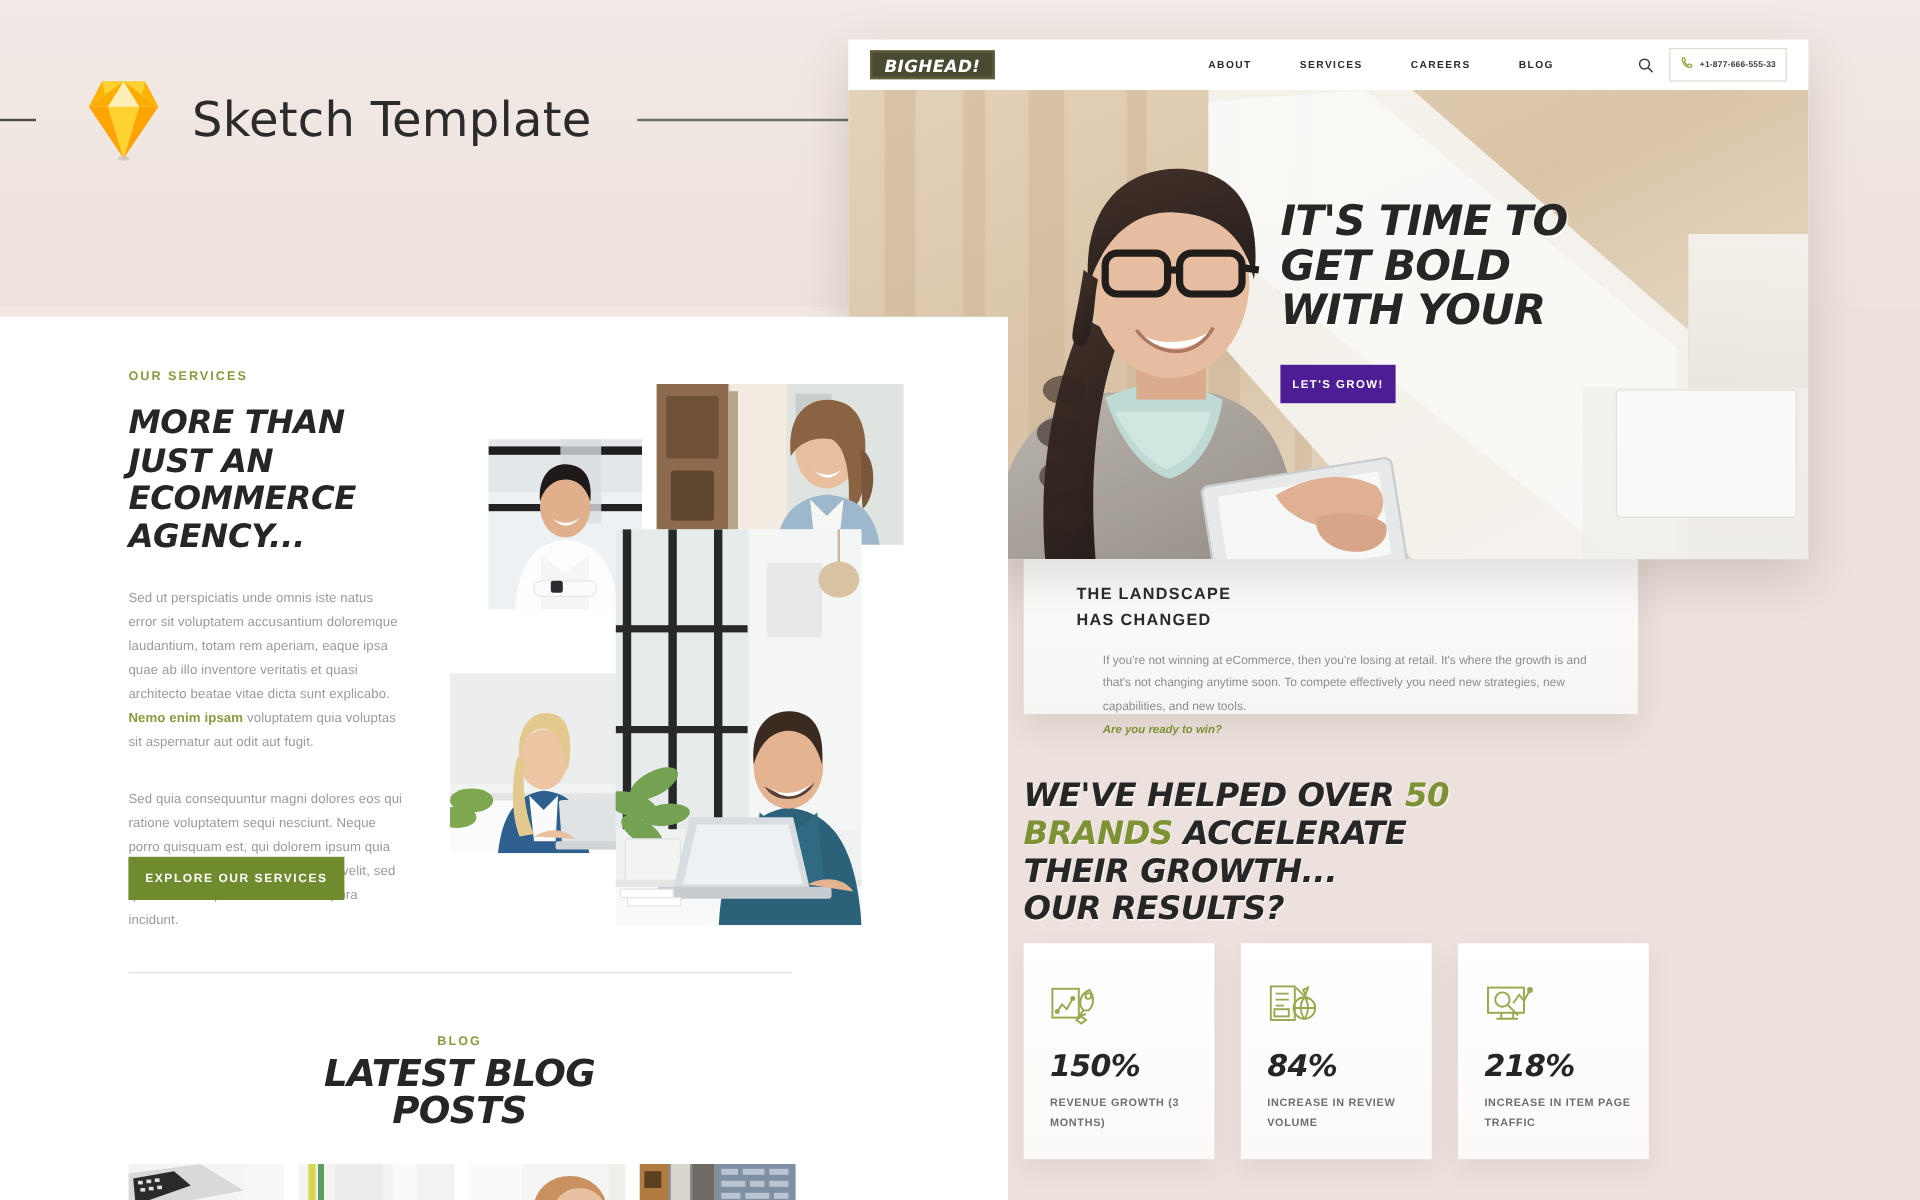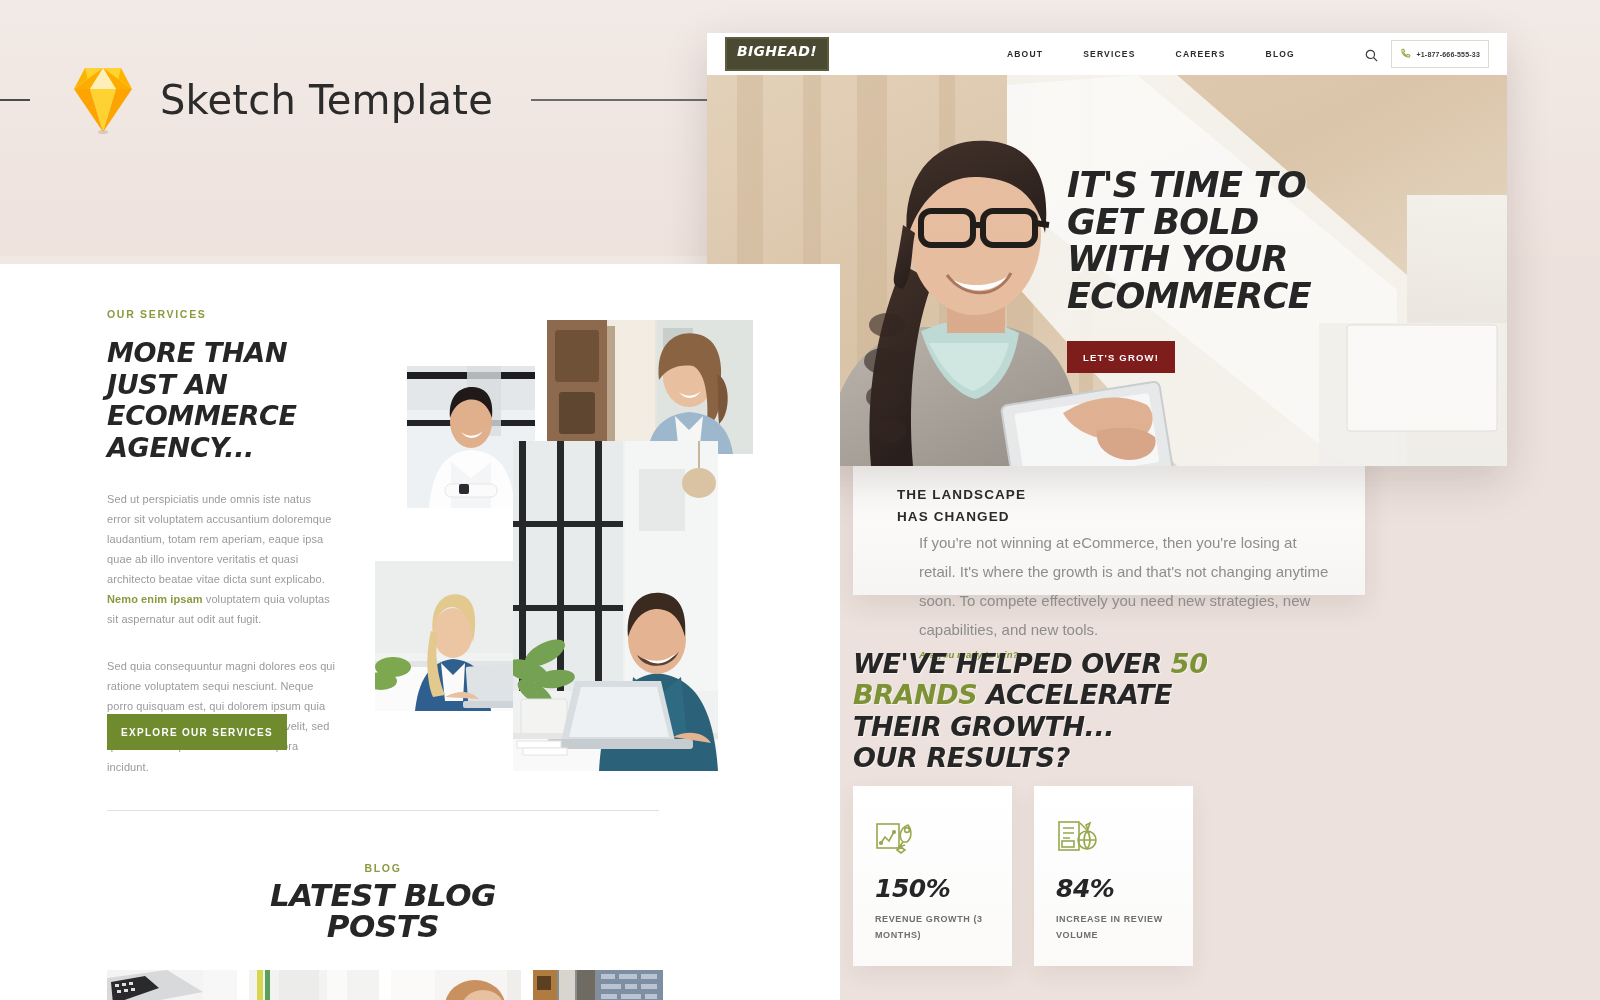--- a/index.html
+++ b/index.html
@@ -96,21 +96,21 @@
     position: absolute; left: 707px; top: 33px; width: 800px; height: 433px;
     background: #fff; box-shadow: 0 14px 40px rgba(60,40,30,.17);
     overflow: hidden;
   }
   #topnav {
     position: relative; height: 42px; background: #fff;
     display: flex; align-items: center; padding: 0 18px;
   }
   #logo {
     background: #4a4a32; color: #fff; font-style: italic; font-weight: 800;
-    font-size: 14px; letter-spacing: .3px; padding: 4px 10px 10px;
+    font-size: 14px; letter-spacing: .3px; padding: 4px 10px 0;
     border: 2px solid #5d5d3d; font-family: "DejaVu Sans", sans-serif;
   }
   #navlinks { display: flex; gap: 40px; margin-left: 178px; }
   .navlink {
     font-size: 8.5px; font-weight: 700; letter-spacing: 1.2px;
     color: #2b2b2b; text-transform: uppercase; cursor: pointer;
   }
   #nav-right { margin-left: auto; display: flex; align-items: center; gap: 13px; }
   #search-icon { width: 13px; height: 13px; cursor: pointer; }
   #phone-pill {
@@ -122,40 +122,40 @@
   #hero { position: relative; height: 391px; overflow: hidden; background: #cbb9a6; }
   #hero-photo { position: absolute; inset: 0; background-size: cover; background-position: 38% 40%; }
   #hero-copy { position: absolute; left: 360px; top: 92px; width: 420px; }
   #hero-title {
     font-size: 35px; line-height: 1.06; font-weight: 800; font-style: italic;
     color: #262626; text-transform: uppercase; letter-spacing: -.6px;
     text-shadow: 1.5px 1.5px 0 rgba(255,255,255,.55);
     font-family: "DejaVu Sans", sans-serif;
   }
   #lets-grow {
-    margin-top: 26px; width: 108px; height: 32px; background: #7f1d1d; color: #fff;
+    margin-top: 26px; width: 96px; height: 32px; background: #4c1d95; color: #fff;
     display: flex; align-items: center; justify-content: center; border: none;
     font-size: 9.5px; font-weight: 700; letter-spacing: 1.2px; text-transform: uppercase;
     cursor: pointer; font-family: "Liberation Sans", sans-serif;
   }
 
   
   #landscape-card {
     position: absolute; left: 13px; top: 186px; width: 512px; height: 153px;
     background: linear-gradient(180deg,#ffffff 0%,#f7f5f3 100%);
     box-shadow: 0 10px 26px rgba(60,40,30,.10);
     display: flex; padding: 42px 30px 0 44px; flex-direction: column;
   }
   #landscape-title {
     width: 132px; flex: none;
     font-size: 13.5px; line-height: 1.62; font-weight: 700; color: #2b2b2b;
     letter-spacing: 1.1px; text-transform: uppercase;
   }
   #landscape-body { flex: 1; margin-left: 22px; }
-  #landscape-text { font-size: 15px; line-height: 1.95; color: #8d8d8d; }
+  #landscape-text { font-size: 10px; line-height: 1.95; color: #8d8d8d; margin-top: 13px; }
   #landscape-cta { margin-top: 4px; font-size: 9.5px; font-weight: 800; font-style: italic; color: #7c9235; }
 
   
   #results-head {
     position: absolute; left: 13px; top: 392px; width: 560px;
     font-size: 27px; line-height: 1.16; font-weight: 800; font-style: italic;
     color: #262626; text-transform: uppercase; letter-spacing: -.4px;
     text-shadow: 1.2px 1.2px 0 rgba(255,255,255,.5);
     font-family: "DejaVu Sans", sans-serif;
   }
@@ -249,20 +249,34 @@
             <rect x="6" y="23" width="12" height="6"></rect>
             <circle cx="31" cy="22" r="9"></circle>
             <path d="M22 22h18M31 13c4 5 4 13 0 18M31 13c-4 5-4 13 0 18"></path>
             <path d="M24 5l10 10M34 5l-4 2 2 4z"></path>
           </svg>
         </div>
         <div class="stat-num">84%</div>
         <div class="stat-label">INCREASE IN REVIEW VOLUME</div>
       </div>
 
+      <div class="stat">
+        <div class="stat-icon">
+          <svg viewBox="0 0 44 40" width="44" height="40" fill="none" stroke="#97a84e" stroke-width="1.6">
+            <rect x="3" y="5" width="30" height="21"></rect>
+            <path d="M14 26v5h10v-5M10 31h18"></path>
+            <circle cx="15" cy="15" r="6"></circle>
+            <path d="M19.5 19.5L28 28"></path>
+            <path d="M24 18l5-7 4 5 5-9"></path>
+            <circle cx="38" cy="7" r="1.6" fill="#97a84e"></circle>
+          </svg>
+        </div>
+        <div class="stat-num">218%</div>
+        <div class="stat-label">INCREASE IN ITEM PAGE TRAFFIC</div>
+      </div>
 
     </div>
   </div>
 
   <div id="site-card">
 
     <div id="topnav">
       <div id="logo">BIGHEAD!</div>
       <div id="navlinks">
         <div class="navlink">ABOUT</div>
@@ -374,21 +388,20 @@
           </g>
 
           <rect width="800" height="391" fill="url(#glassg)" opacity=".05"></rect>
         </svg>
       </div>
       <div id="hero-copy">
         <div id="hero-title">
           <span>IT'S TIME TO</span><br>
           <span>GET BOLD</span><br>
           <span>WITH YOUR</span><br>
-          <span>ECOMMERCE</span>
         </div>
         <button id="lets-grow">LET'S GROW!</button>
       </div>
     </div>
   </div>
 
   <div id="left-panel">
 
     <div id="services">
       <div class="eyebrow">OUR SERVICES</div>

